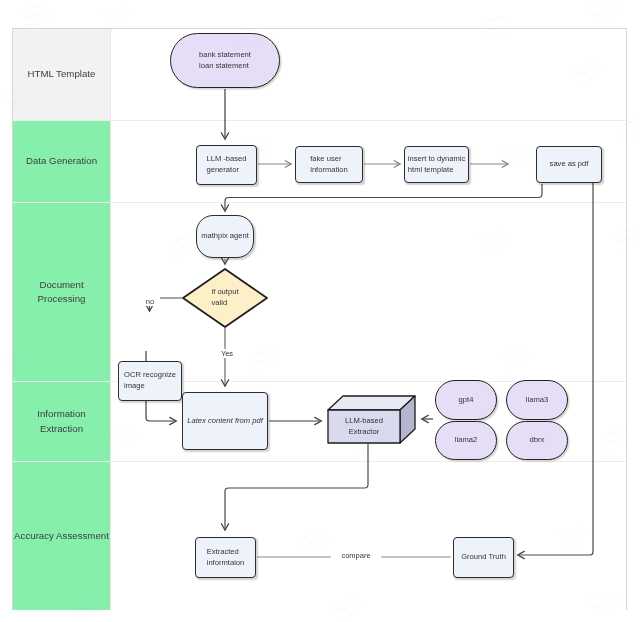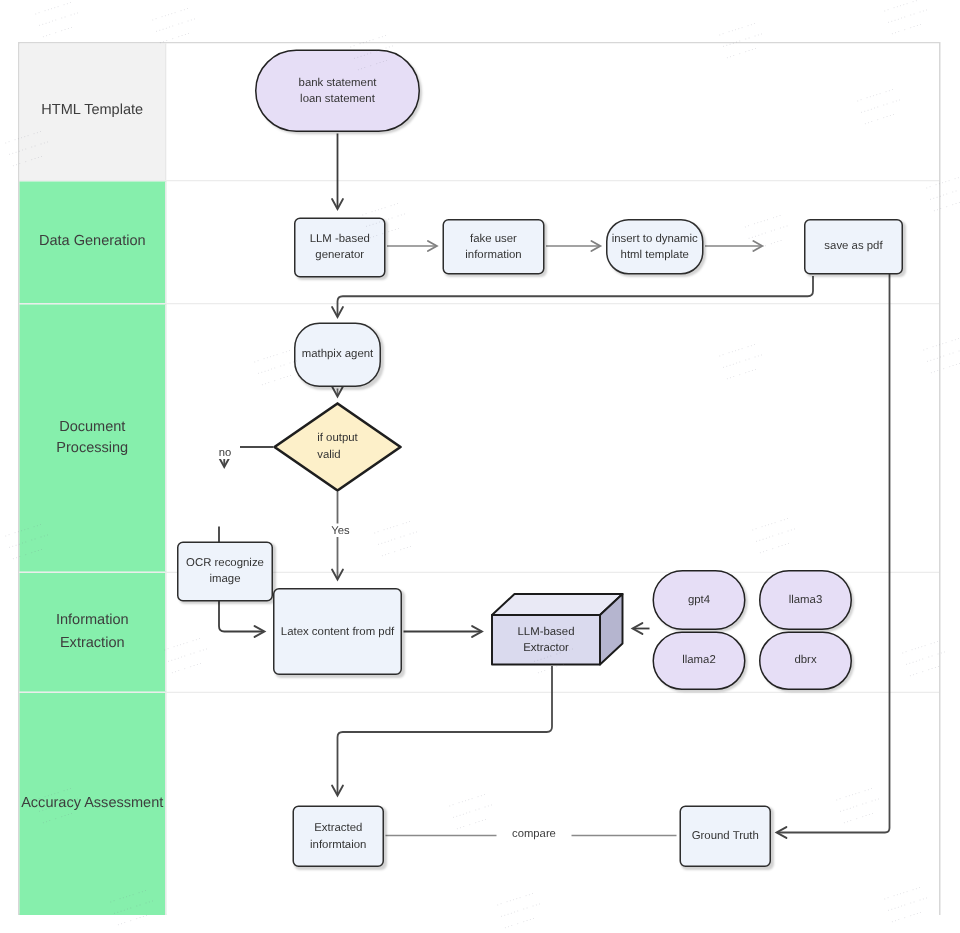--- a/index.html
+++ b/index.html
@@ -14,21 +14,21 @@
   .lane-label{width:98px;flex:0 0 98px;display:flex;align-items:center;justify-content:center;text-align:center;
     font-size:9.7px;color:#3d3d3d;white-space:pre-line;line-height:1.45;border-right:1px solid #e8e8e8;box-sizing:border-box;}
   .lane-gray{background:#f2f2f2;} .lane-green{background:#86efac;}
   .lane-body{flex:1;background:#ffffff;}
 
   
   svg.wires{position:absolute;left:0;top:0;width:640px;height:622px;pointer-events:none;}
 
   
   .node{position:absolute;box-sizing:border-box;display:flex;align-items:center;justify-content:center;
-    text-align:center;font-size:7.6px;line-height:1.4;color:#333;white-space:pre-line;
+    text-align:left;font-size:7.6px;line-height:1.4;color:#333;white-space:pre-line;
     box-shadow:1.5px 1.5px 1.5px rgba(0,0,0,0.18);}
   .box{background:#eef3fb;border:1px solid #2d2d2d;border-radius:4px;}
   .terminator{background:#e6def6;border:1.4px solid #222;border-radius:28px;}
   .model{background:#e6def6;border:1.4px solid #222;border-radius:20px;}
   .cube-label{position:absolute;display:flex;align-items:center;justify-content:center;text-align:center;
     font-size:7.6px;line-height:1.4;color:#2e2e2e;white-space:pre-line;}
   .diamond-label{position:absolute;display:flex;align-items:center;justify-content:center;text-align:left;
     font-size:7.6px;line-height:1.4;color:#333;white-space:pre-line;}
   .wire-label{position:absolute;background:#ffffff;font-size:7.5px;color:#3a3a3a;text-align:center;padding:0 2px;line-height:1.2;}
 
@@ -113,31 +113,31 @@
     </g>
   </svg>
 
   <div class="node terminator" style="left:170px;top:33px;width:110px;height:55px;">bank statement
 loan statement</div>
 
   <div class="node box" style="left:196px;top:145px;width:61px;height:40px;">LLM -based
 generator</div>
   <div class="node box" style="left:295px;top:146px;width:68px;height:37px;">fake user
 information</div>
-  <div class="node box" style="left:404px;top:146px;width:65px;height:37px;border-radius:15px;">insert to dynamic
+  <div class="node box" style="left:404px;top:146px;width:65px;height:37px;">insert to dynamic
 html template</div>
   <div class="node box" style="left:512px;top:146px;width:66px;height:37px;margin-left:24px;">save as pdf</div>
 
   <div class="node box" style="left:196px;top:215px;width:58px;height:43px;border-radius:17px;">mathpix agent</div>
   <div class="diamond-label" style="left:195px;top:283px;width:60px;height:30px;">if output
 valid</div>
   <div class="node box" style="left:118px;top:317px;width:64px;height:40px;margin-top:44px;">OCR recognize
 image</div>
 
-  <div class="node box" style="left:182px;top:392px;width:86px;height:58px;">Latex content from pdf</div>
+  <div class="node box" style="left:182px;top:392px;width:86px;height:58px;font-style:italic;">Latex content from pdf</div>
   <div class="cube-label" style="left:328px;top:410px;width:72px;height:33px;">LLM-based
 Extractor</div>
 
   <div class="node model" style="left:435px;top:380px;width:62px;height:40px;">gpt4</div>
   <div class="node model" style="left:506px;top:380px;width:62px;height:40px;">llama3</div>
   <div class="node model" style="left:435px;top:421px;width:62px;height:39px;">llama2</div>
   <div class="node box" style="left:195px;top:537px;width:61px;height:41px;">Extracted
 informtaion</div>
 
   <div class="node model" style="left:506px;top:421px;width:62px;height:39px;">dbrx</div>

